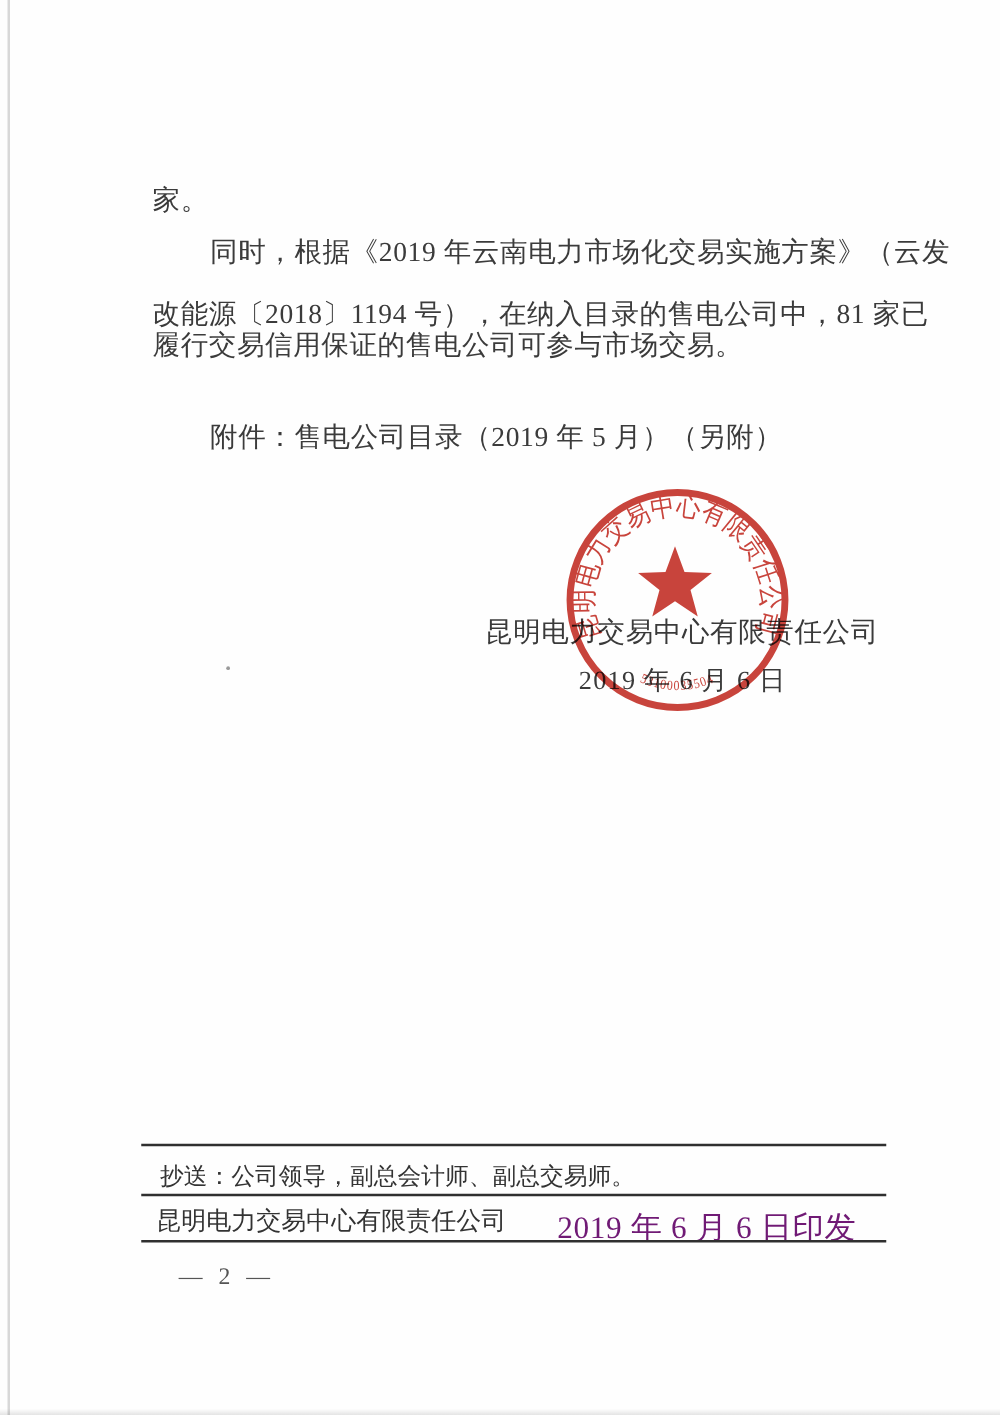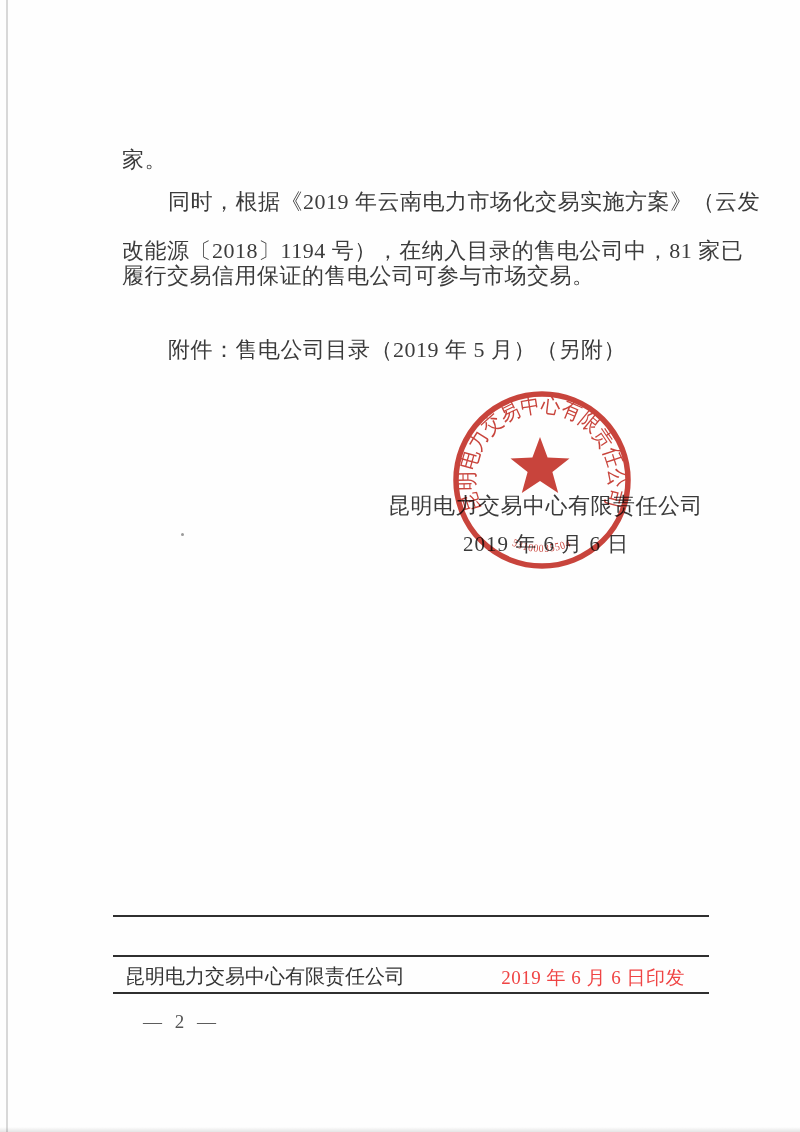--- a/index.html
+++ b/index.html
@@ -69,21 +69,21 @@
   .cc-line {
     position: absolute; left: 128px; top: 928px;
     font-size: 19px; color: #333; white-space: nowrap;
   }
   .issuer-line {
     position: absolute; left: 125px; top: 963px;
     font-size: 20px; color: #333; white-space: nowrap;
   }
   .print-date {
     position: absolute; right: 115px; top: 965px;
-    font-size: 19px; color: #ef4444; letter-spacing: 0.5px; white-space: nowrap;
+    font-size: 25px; color: #701a75; letter-spacing: 0.5px; white-space: nowrap;
   }
   .page-number {
     position: absolute; left: 143px; top: 1011px;
     font-size: 19px; color: #555; letter-spacing: 4px; white-space: nowrap;
   }
 </style>
 </head>
 <body>
 
 <div class="page">
@@ -109,19 +109,20 @@
     <text font-size="22" fill="#c5342b" font-family="Liberation Serif, DejaVu Serif, serif">
       <textPath href="#sealRimPath" startOffset="0" textLength="270" lengthAdjust="spacingAndGlyphs">昆明电力交易中心有限责任公司</textPath>
     </text>
     <polygon transform="translate(-2,-12)" points="0,-31 7.6,-10.5 29.5,-9.6 12.4,4 18.2,25.1 0,13 -18.2,25.1 -12.4,4 -29.5,-9.6 -7.6,-10.5" fill="#c5342b"></polygon>
     <text font-size="11" fill="#c5342b" letter-spacing="1" font-family="Liberation Serif, DejaVu Serif, serif">
       <textPath href="#sealCodePath" startOffset="0" textLength="62" lengthAdjust="spacingAndGlyphs">53100035504</textPath>
     </text>
   </svg>
 
   <div class="rule rule1"></div>
+  <div class="cc-line">抄送：公司领导，副总会计师、副总交易师。</div>
   <div class="rule rule2"></div>
   <div class="issuer-line">昆明电力交易中心有限责任公司</div>
   <div class="print-date">2019 年 6 月 6 日印发</div>
   <div class="rule rule3"></div>
   <div class="page-number">— 2 —</div>
 
 </div>
 
 </body></html>

